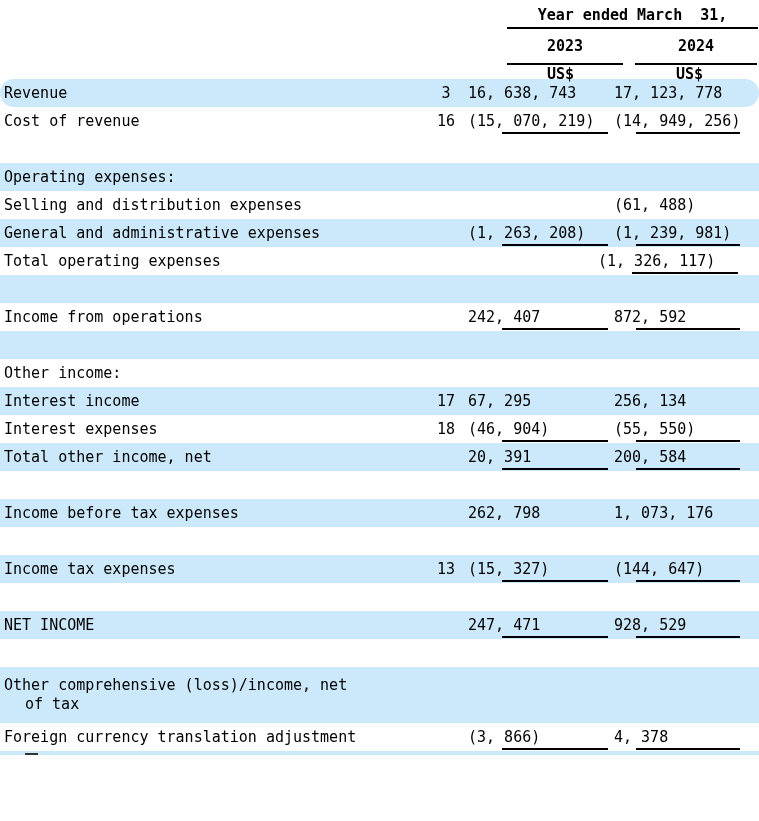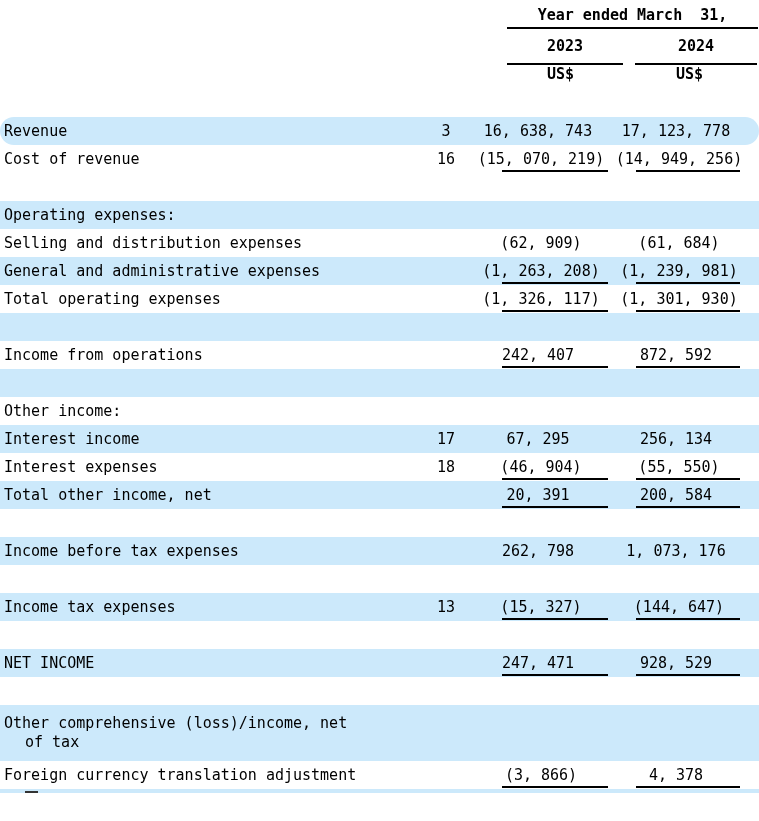--- a/index.html
+++ b/index.html
@@ -6,41 +6,41 @@
   .page {
     position:relative;
     width:759px; height:821px;
     overflow:hidden;
     font-family:"DejaVu Sans Mono", "Liberation Mono", monospace;
     font-size:15px;
     color:#000;
     background:#fff;
   }
   
-  .header { position:relative; height:117px; }
+  .header { position:relative; height:79px; }
   .h-title {
     position:absolute; left:507px; top:6px; width:251px;
     text-align:center; font-weight:bold; white-space:pre;
     padding-bottom:3px; border-bottom:2px solid #000;
   }
   .h-year { position:absolute; top:37px; text-align:center; font-weight:bold;
     padding-bottom:8px; border-bottom:2px solid #000; }
   .h-year.y23 { left:507px; width:116px; }
   .h-year.y24 { left:635px; width:122px; }
   .h-cur { position:absolute; top:65px; text-align:center; font-weight:bold; }
   .h-cur.c23 { left:507px; width:107px; }
   .h-cur.c24 { left:635px; width:109px; }
   
   .row { display:flex; align-items:center; height:28px; padding-right:15px; box-sizing:border-box; }
   .row.shade { background:var(--hl, #cce9fb); }
   .label { flex:1; padding-left:4px; line-height:19px; white-space:pre; }
   .label .indent2 { padding-left:21px; }
   .note { width:44px; text-align:center; }
   .val { position:relative; text-align:right; box-sizing:border-box; height:100%;
-         display:flex; align-items:center; justify-content:center; }
+         display:flex; align-items:center; justify-content:flex-start; }
   .val.v23 { width:146px; }
   .val.v24 { width:130px; }
   .num { white-space:pre; padding-right:6px; }
   .num.paren { padding-right:0; }
   .b { font-weight:normal; }
   .row[data-rule] .val.v23::after {
     content:""; position:absolute; right:6px; bottom:1px; width:106px;
     border-bottom:2px solid #000;
   }
   .row[data-rule] .val.v24::after {
@@ -86,45 +86,39 @@
       <div class="row"></div>
       <div class="row shade">
         <div class="label"><div>Operating expenses:</div></div>
         <div class="note"></div>
         <div class="val v23"></div>
         <div class="val v24"></div>
       </div>
       <div class="row">
         <div class="label"><div>Selling and distribution expenses</div></div>
         <div class="note"></div>
-        <div class="val v23">
-          <span class="num paren">(62, 909)</span>
-        </div>
-        <div class="val v24">
-          <span class="num paren">(61, 684)</span>
+        <div class="val v24">
+          <span class="num paren">(61, 488)</span>
         </div>
       </div>
       <div class="row shade" data-rule="1">
         <div class="label"><div>General and administrative expenses</div></div>
         <div class="note"></div>
         <div class="val v23">
           <span class="num paren">(1, 263, 208)</span>
         </div>
         <div class="val v24">
           <span class="num paren">(1, 239, 981)</span>
         </div>
       </div>
       <div class="row" data-rule="1">
         <div class="label"><div>Total operating expenses</div></div>
         <div class="note"></div>
         <div class="val v23">
           <span class="num paren">(1, 326, 117)</span>
-        </div>
-        <div class="val v24">
-          <span class="num paren">(1, 301, 930)</span>
         </div>
       </div>
       <div class="row shade"></div>
       <div class="row" data-rule="1">
         <div class="label b"><div>Income from operations</div></div>
         <div class="note"></div>
         <div class="val v23">
           <span class="num">242, 407</span>
         </div>
         <div class="val v24">

